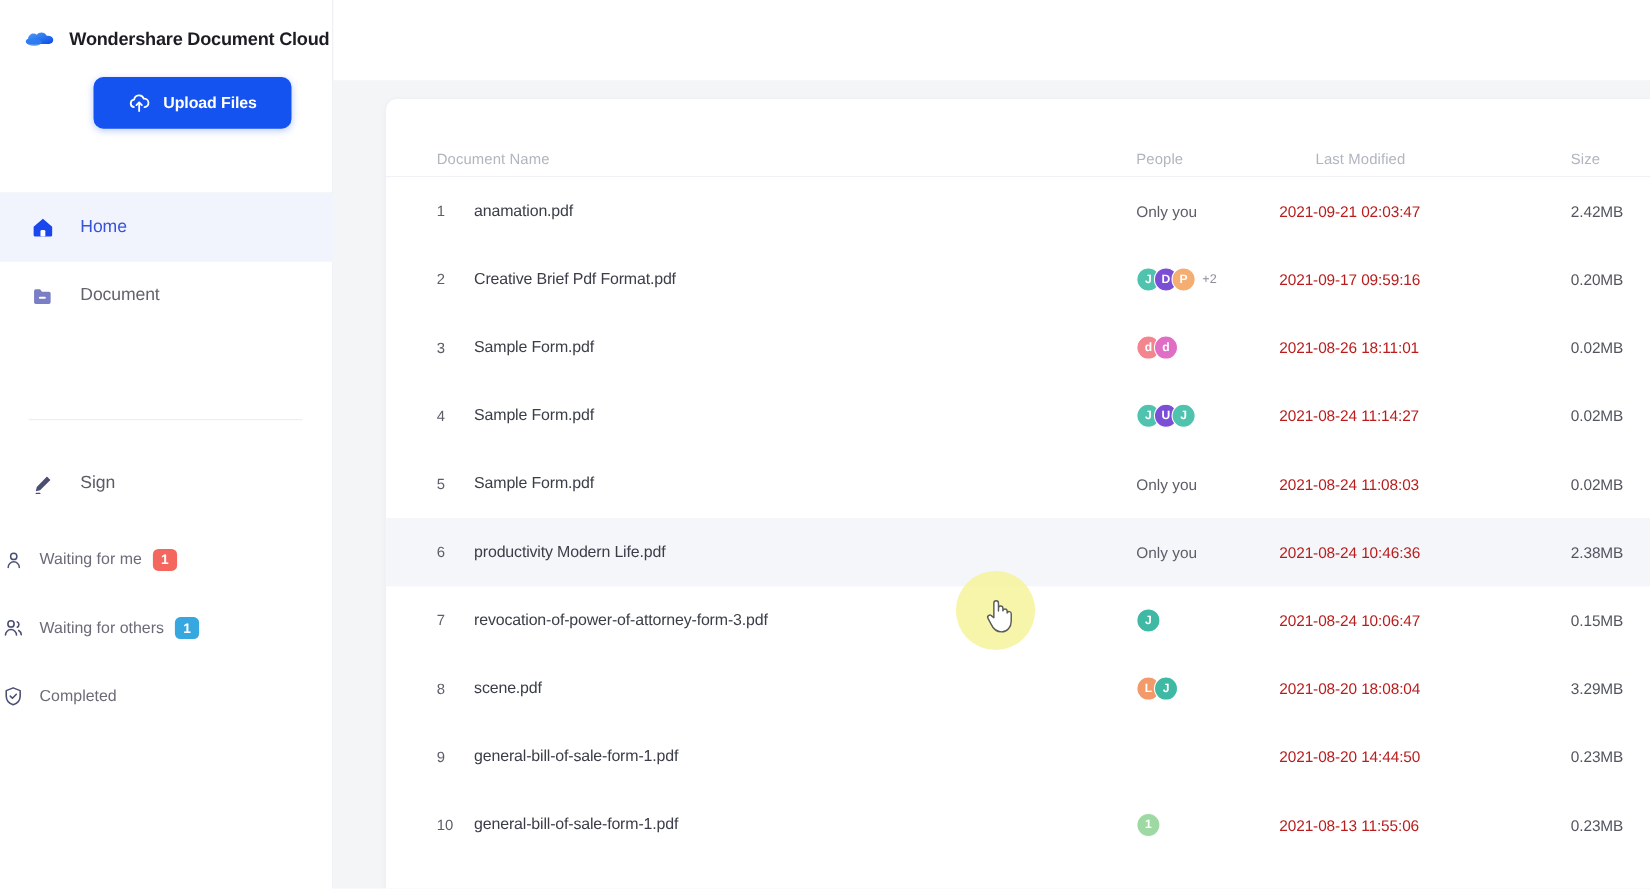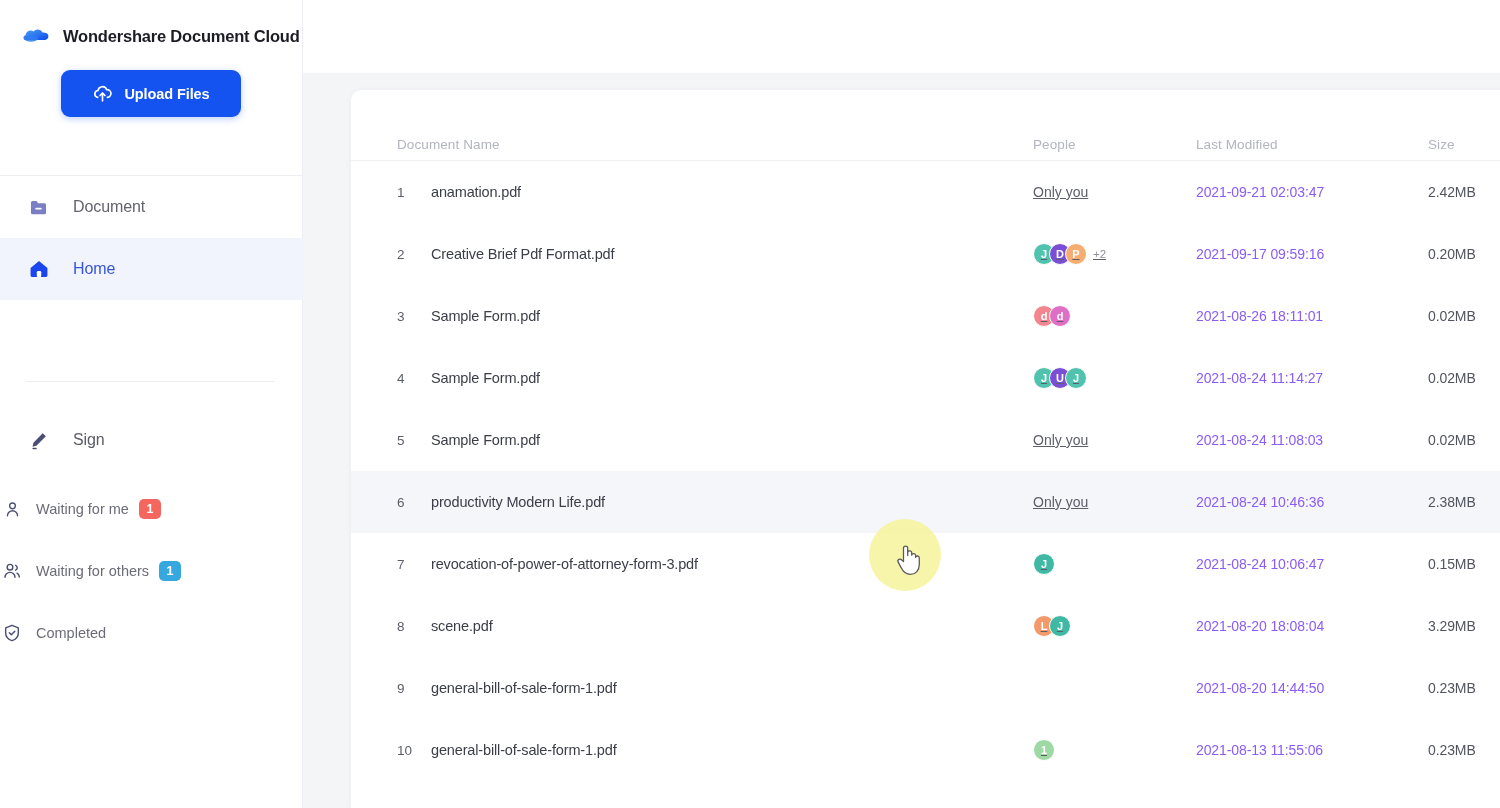--- a/index.html
+++ b/index.html
@@ -32,20 +32,21 @@
   }
   .upload-wrap { padding: 18px 0 0 61px; }
   .btn-upload {
     display: flex; align-items: center; justify-content: center; gap: 11px;
     width: 180px; height: 47px;
     background: #1553f0; border: none; border-radius: 9px;
     color: #ffffff; font-size: 14.5px; font-weight: bold;
     font-family: inherit; cursor: pointer;
     box-shadow: 0 2px 7px rgba(21,83,240,.28);
     letter-spacing: -0.1px;
+    margin-left: 24px;
   }
   .btn-upload svg { display: block; }
   .sidebar-divider-top {
     position: absolute; left: 0; top: 175px; width: 303px;
     height: 1px; background: #eceef3;
   }
   .nav-main { position: absolute; top: 176px; left: 0; width: 303px; }
   .nav-row {
     display: flex; align-items: center;
     height: 62px; padding-left: 26px; cursor: pointer;
@@ -121,22 +122,22 @@
   .trow {
     position: relative; height: 62px; cursor: pointer;
   }
   .trow.hl { background: #f4f6fa; }
   .cell {
     position: absolute; top: 50%; transform: translateY(-50%);
     font-size: 14px; white-space: nowrap;
   }
   .c-idx  { left: 46px; color: #5c5f68; font-size: 13.5px; }
   .c-name { left: 80px; color: #3b3e48; font-size: 14.5px; letter-spacing: -.15px; }
-  .c-people { left: 682px; color: #5c5f68; display: flex; align-items: flex-start; text-decoration: underline; }
-  .c-mod  { left: 845px; color: #8b5cf6; letter-spacing: -.1px; }
+  .c-people { left: 682px; color: #5c5f68; display: flex; align-items: flex-start; }
+  .c-mod  { left: 812px; color: #b91c1c; letter-spacing: -.1px; }
   .c-size { left: 1077px; color: #52555e; letter-spacing: -.1px; }
 
   .avatars { display: flex; align-items: center; }
   .av {
     width: 22px; height: 22px; border-radius: 50%;
     color: #ffffff; font-size: 11px; font-weight: bold;
     display: flex; align-items: center; justify-content: center;
     margin-left: -6px; border: 1.5px solid #ffffff; flex: 0 0 auto;
   }
   .av:first-child { margin-left: 0; }
@@ -189,38 +190,38 @@
           </svg>
         </span>
         <span>Upload Files</span>
       </button>
     </div>
 
     <div class="sidebar-divider-top"></div>
 
     <nav class="nav-main">
 
+      <div class="nav-row active">
+        <span class="nav-ico">
+          <svg viewBox="0 0 24 24" width="22" height="22">
+            <path d="M12 3.2 L21.2 11 V19.2 A1.6 1.6 0 0 1 19.6 20.8 H4.4 A1.6 1.6 0 0 1 2.8 19.2 V11 Z" fill="#1a46ee"></path>
+            <rect x="9.6" y="14.2" width="4.8" height="6.6" rx="1.3" fill="#ffffff"></rect>
+          </svg>
+        </span>
+        <span class="nav-label">Home</span>
+      </div>
+
       <div class="nav-row">
         <span class="nav-ico">
           <svg viewBox="0 0 24 24" width="21" height="21">
             <path d="M3.4 6.4 A1.8 1.8 0 0 1 5.2 4.6 H9.6 L11.6 7 H18.8 A1.8 1.8 0 0 1 20.6 8.8 V18 A1.8 1.8 0 0 1 18.8 19.8 H5.2 A1.8 1.8 0 0 1 3.4 18 Z" fill="#7a7ec4"></path>
             <rect x="8.4" y="12.2" width="7.2" height="2.1" rx="1" fill="#ffffff"></rect>
           </svg>
         </span>
         <span class="nav-label">Document</span>
-      </div>
-
-      <div class="nav-row active">
-        <span class="nav-ico">
-          <svg viewBox="0 0 24 24" width="22" height="22">
-            <path d="M12 3.2 L21.2 11 V19.2 A1.6 1.6 0 0 1 19.6 20.8 H4.4 A1.6 1.6 0 0 1 2.8 19.2 V11 Z" fill="#1a46ee"></path>
-            <rect x="9.6" y="14.2" width="4.8" height="6.6" rx="1.3" fill="#ffffff"></rect>
-          </svg>
-        </span>
-        <span class="nav-label">Home</span>
       </div>
 
     </nav>
 
     <div class="sidebar-divider-mid"></div>
 
     <div class="nav-sign">
       <div class="nav-row-sign">
         <span class="nav-ico">
           <svg viewBox="0 0 24 24" width="21" height="21">

